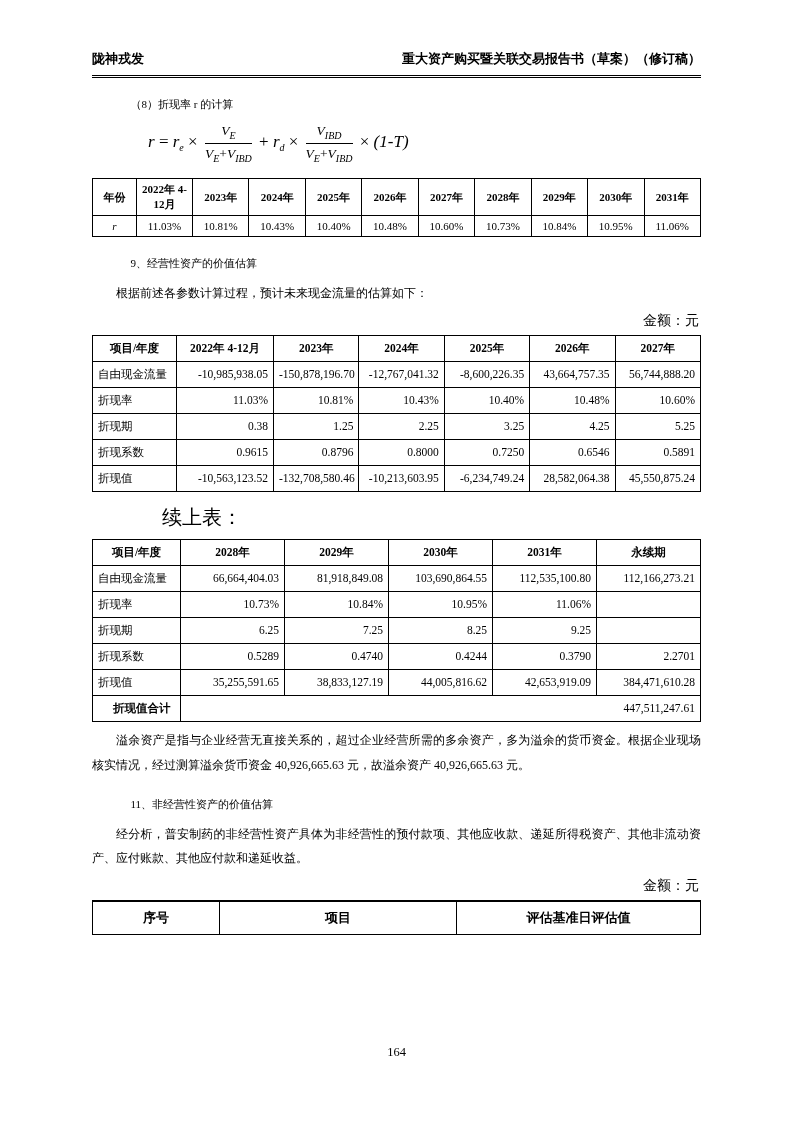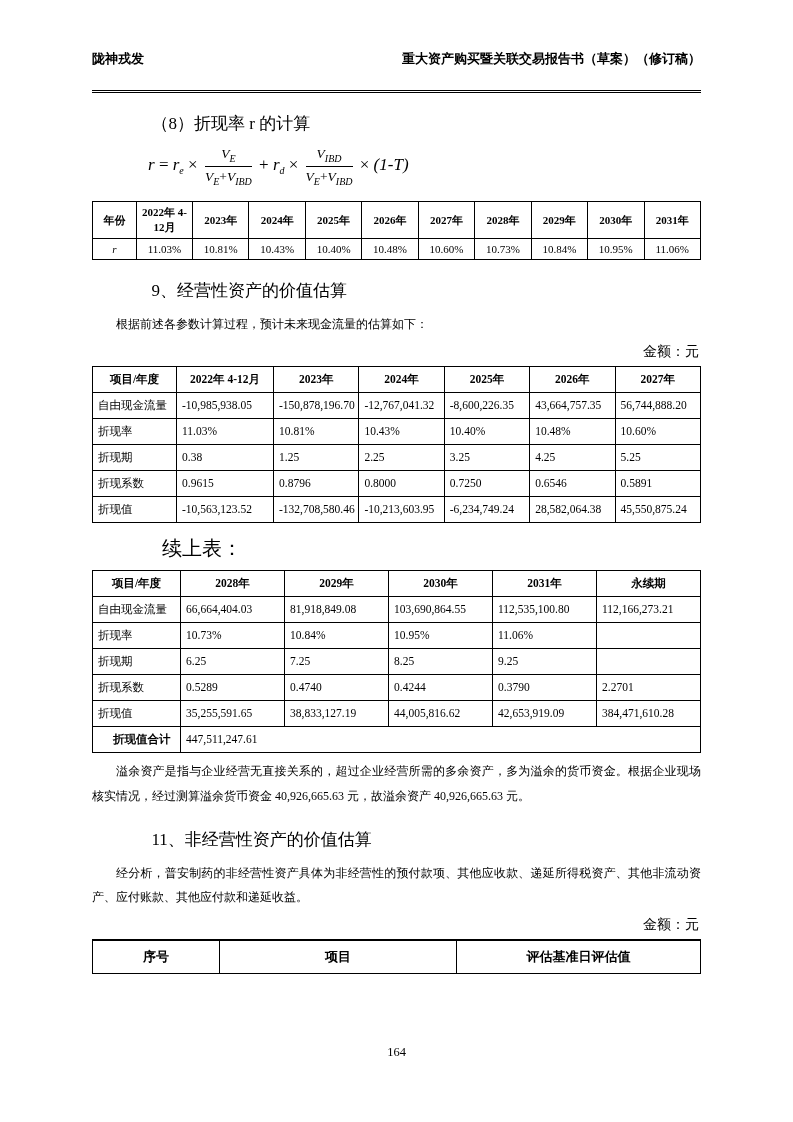--- a/index.html
+++ b/index.html
@@ -11,26 +11,26 @@
     box-sizing:border-box;
     padding:50px 92px 0 92px;
     font-family:"Liberation Serif","DejaVu Serif",serif;
     color:#000;
     overflow:hidden;
   }
   
   .doc-header {
     display:flex; justify-content:space-between; align-items:flex-end;
     border-bottom:3px double #000;
-    padding-bottom:22px;
+    padding-bottom:7px;
     font-size:13px; font-weight:bold;
   }
   
   .section-title {
-    font-size:17px; font-weight:normal;
+    font-size:11px; font-weight:normal;
     margin:19px 0 10px 0;
     text-indent:3.5em;
   }
   .para {
     font-size:12px; line-height:2.07;
     text-indent:2em; text-align:justify;
     margin:6px 0;
   }
   .cont-label {
     font-size:20px; margin:12px 0 8px 0; text-indent:3.5em;
@@ -56,21 +56,21 @@
   table { border-collapse:collapse; width:100%; table-layout:fixed;border-radius:21px; }
   th, td { border:1px solid #000; }
   .rate-table { font-size:11px; margin-top:2px; }
   .rate-table th { font-weight:bold; padding:3px 1px; line-height:1.35; text-align:center; }
   .rate-table td { padding:4px 1px; text-align:center; }
   .rate-table .rlbl { font-style:italic; }
   .cf { font-size:11.5px; margin-top:2px; }
   .cf th { font-weight:bold; text-align:center; padding:5px 3px; }
   .cf td { padding:5px 5px; }
   .cf .lbl { text-align:left; }
-  .cf .val { }
+  .cf .val { text-align:right; }
   .cf .total-lbl { font-weight:bold;padding-left:20px; }
   .asset-table { font-size:13px; margin-top:2px; border-top:2px solid #000; }
   .asset-table th { font-weight:bold; text-align:center; padding:7px 4px; }
   
   .page-footer {
     position:absolute; left:0; right:0; bottom:62px;
     text-align:center; font-size:12.5px;
   }
 </style>
 </head>

